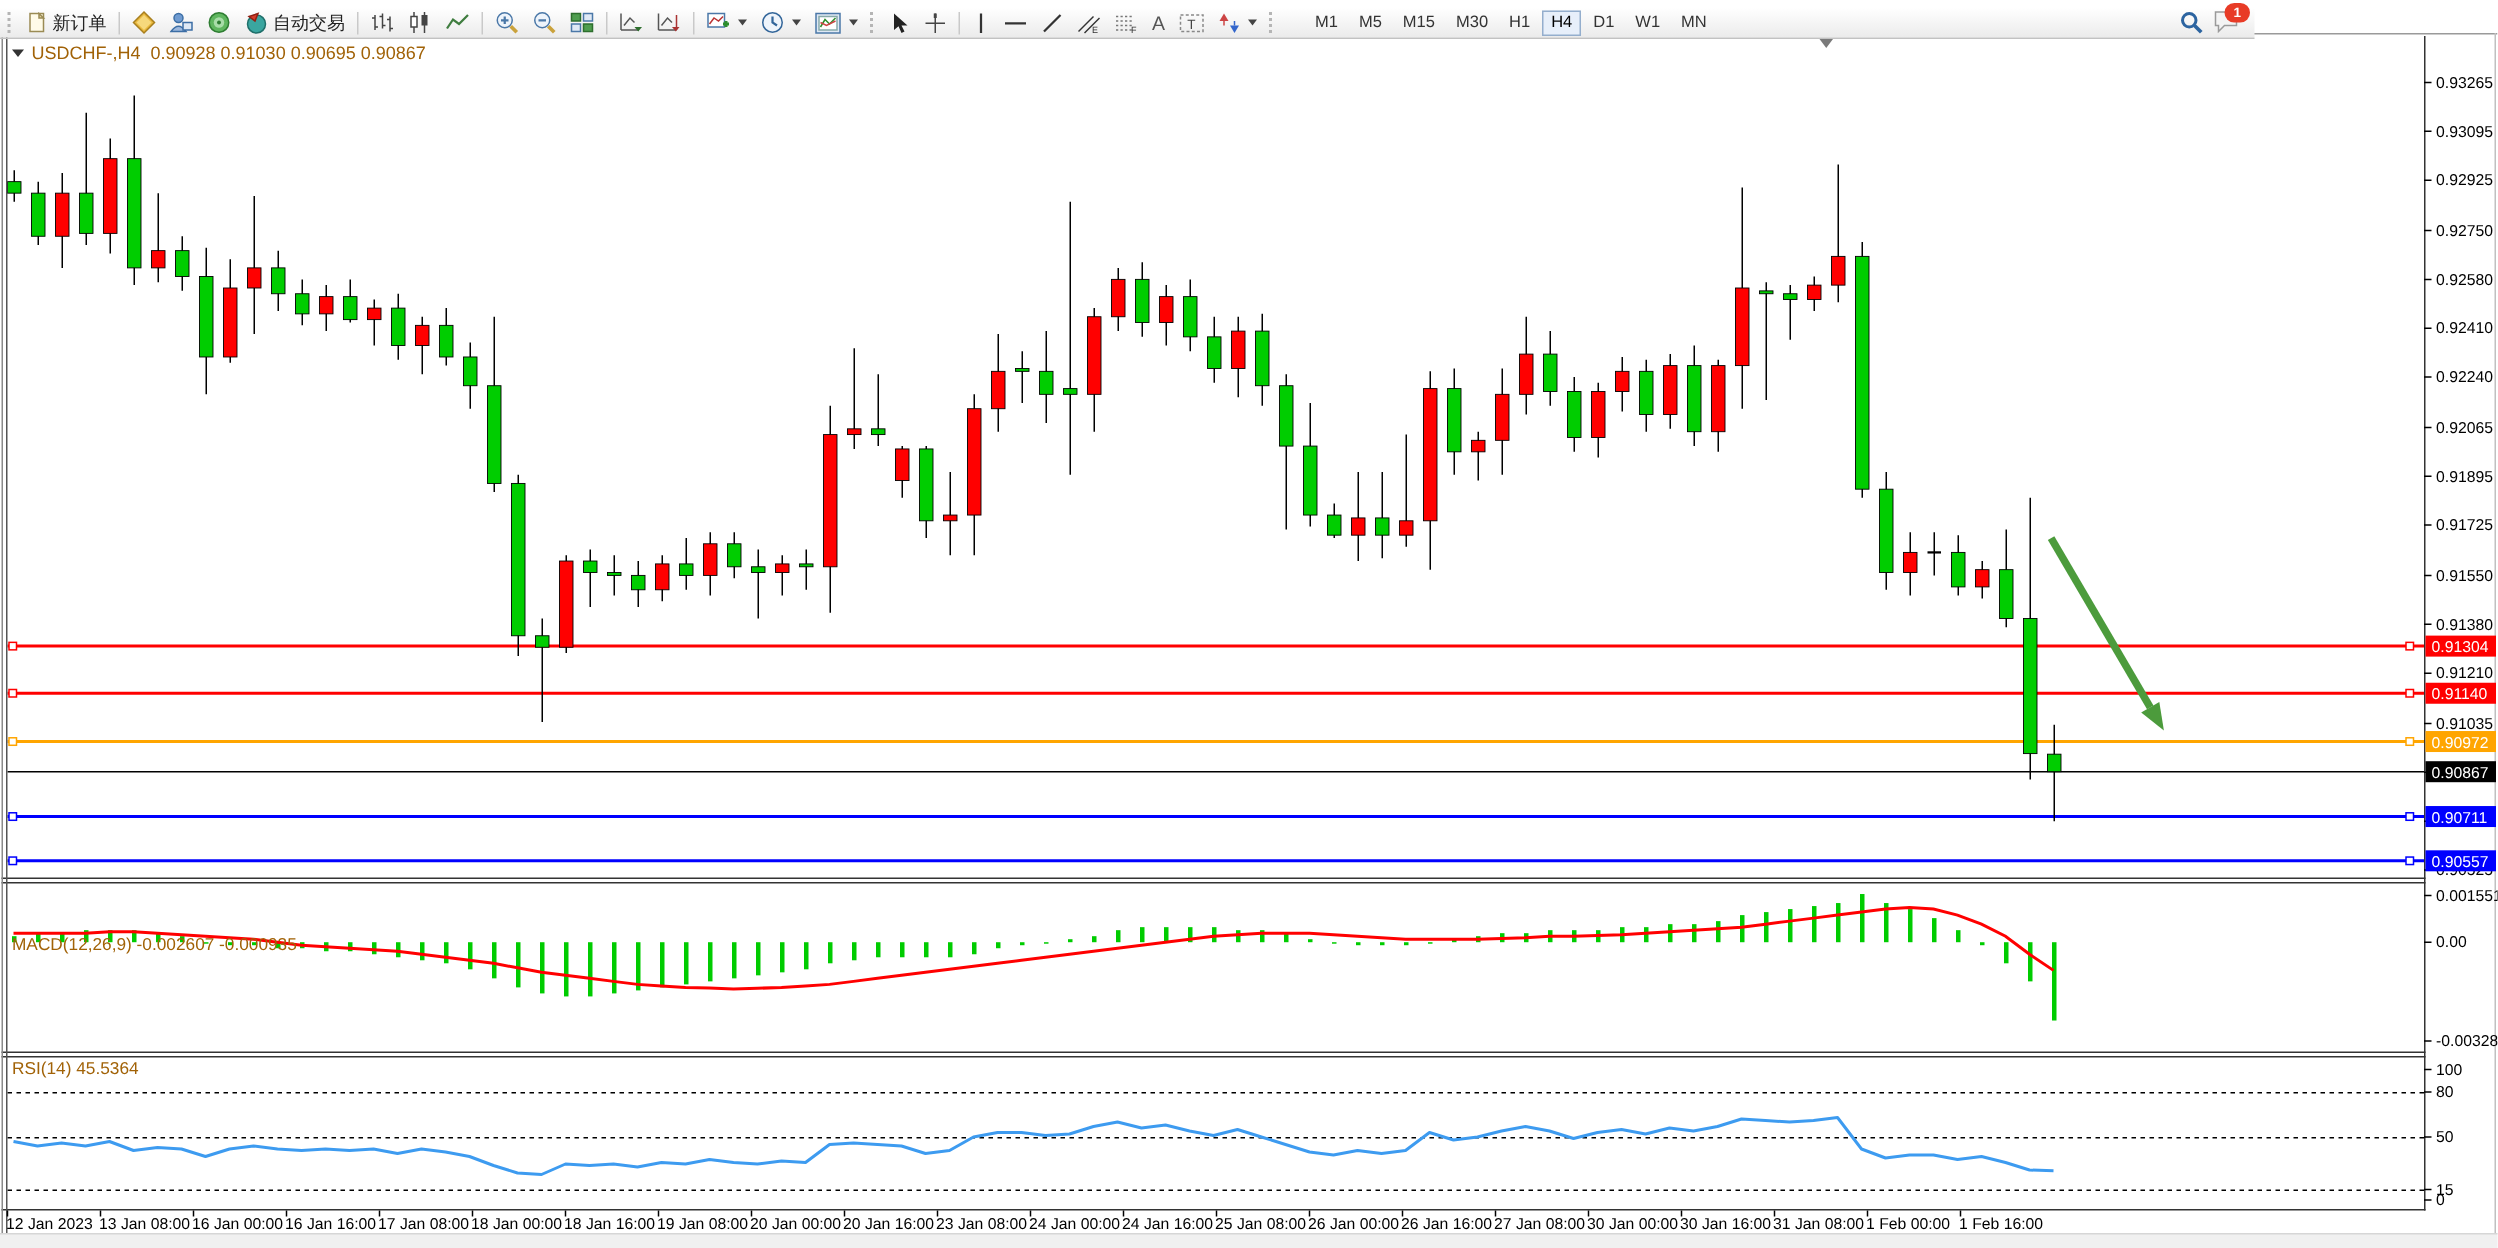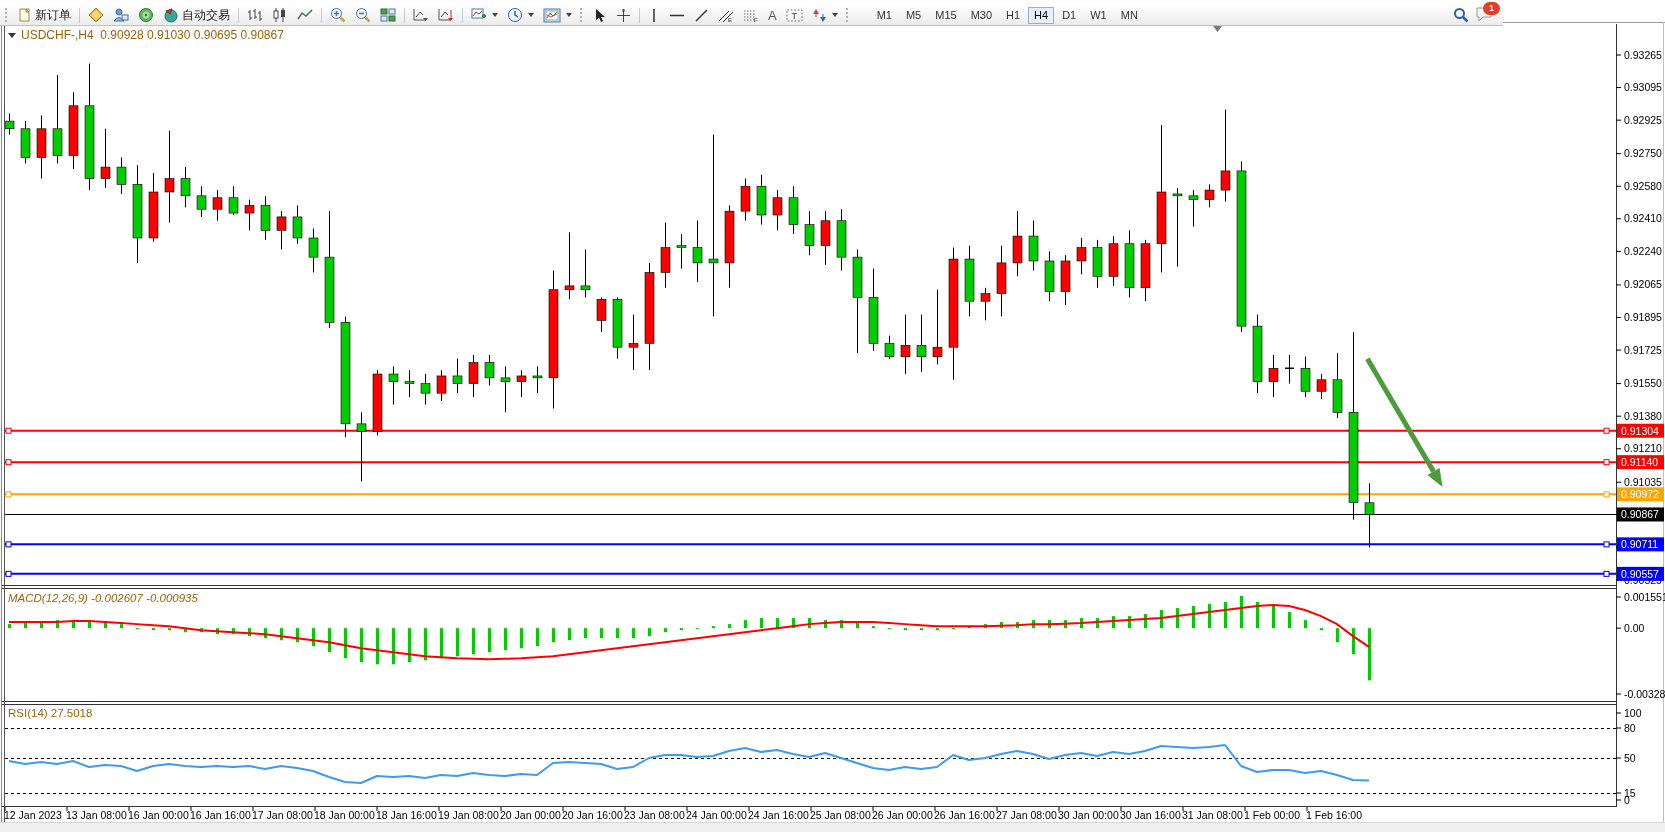--- a/index.html
+++ b/index.html
@@ -27,21 +27,21 @@
   #toolbar-right{margin-left:auto;display:flex;align-items:center;gap:6px;padding-right:10px;}
   #chat-wrap{position:relative;}
   #notif-badge{
     position:absolute;top:-4px;right:-7px;min-width:13px;height:13px;border-radius:7px;
     background:#e83b26;color:#fff;font-size:9px;font-weight:bold;text-align:center;line-height:13px;padding:0 2px;
   }
   
   .caption{position:absolute;font-size:12px;color:#a16207;z-index:4;white-space:pre;}
   #main-caption{top:28px;left:8px;display:flex;align-items:center;gap:5px;}
   #main-caption .dd{width:0;height:0;border-left:4px solid transparent;border-right:4px solid transparent;border-top:5px solid #333;}
-  #macd-caption{top:592px;left:8px;font-size:11.5px;font-style:italic;}
+  #macd-caption{top:624px;left:8px;font-size:11.5px;}
   #rsi-caption{top:707px;left:8px;font-size:11.5px;}
   #chart-svg{position:absolute;top:0;left:0;z-index:1;}
   #bottom-strip{position:absolute;left:0;bottom:0;width:1665px;height:9px;background:#f0f0f0;border-top:1px solid #d6d6d6;}
 </style>
 </head>
 <body>
 
 <div id="toolbar">
   <div class="grip"></div>
 
@@ -257,21 +257,21 @@
       <div id="notif-badge">1</div>
     </div>
   </div>
 </div>
 
 <div id="main-caption" class="caption">
   <span class="dd"></span>
   <span>USDCHF-,H4  0.90928 0.91030 0.90695 0.90867</span>
 </div>
 <div id="macd-caption" class="caption">MACD(12,26,9) -0.002607 -0.000935</div>
-<div id="rsi-caption" class="caption">RSI(14) 27.5018</div>
+<div id="rsi-caption" class="caption">RSI(14) 45.5364</div>
 
 <svg id="chart-svg" width="1665" height="832" viewBox="0 0 1665 832">
     <g>
       <line x1="5" y1="728.5" x2="1616" y2="728.5" stroke="#000" stroke-width="1" stroke-dasharray="3,3"></line>
       <line x1="5" y1="758.5" x2="1616" y2="758.5" stroke="#000" stroke-width="1" stroke-dasharray="3,3"></line>
       <line x1="5" y1="793.5" x2="1616" y2="793.5" stroke="#000" stroke-width="1" stroke-dasharray="3,3"></line>
     </g>
     <g>
       <line x1="5" y1="430.73905109489107" x2="1616" y2="430.73905109489107" stroke="#ff0000" stroke-width="2"></line>
       <rect x="6" y="428.23905109489107" width="5" height="5" fill="#fff" stroke="#ff0000"></rect>

